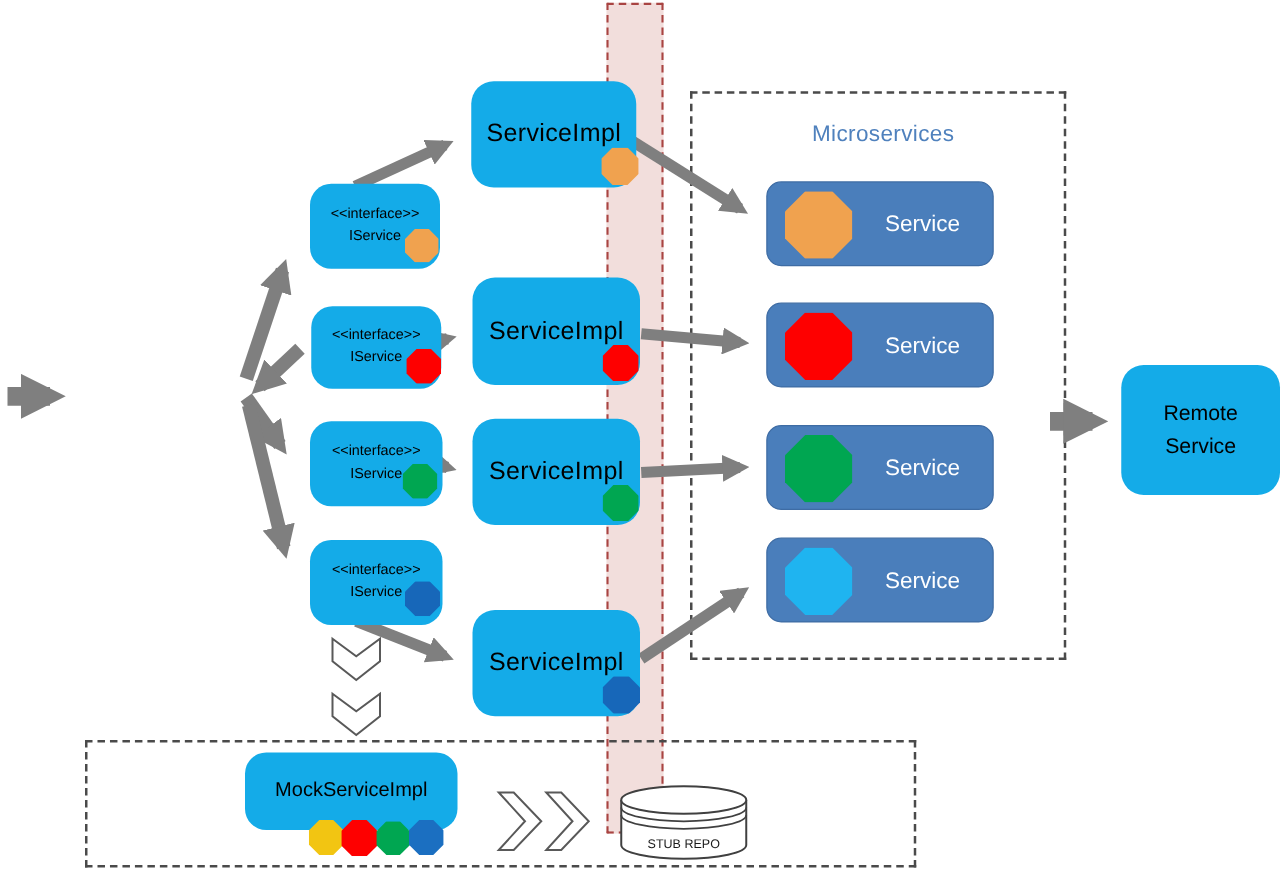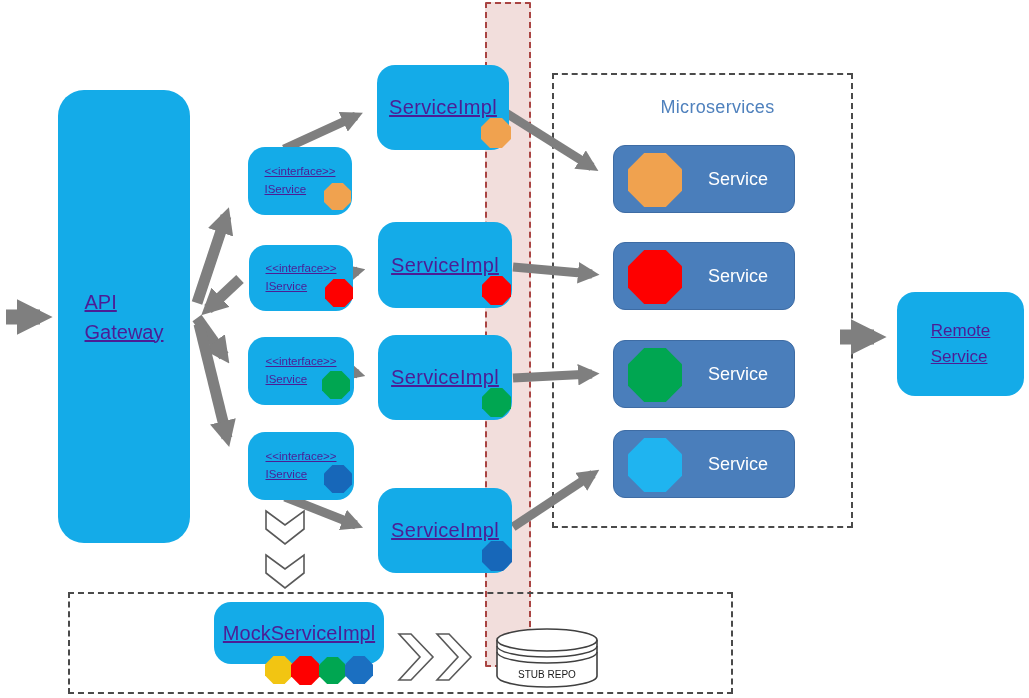--- a/index.html
+++ b/index.html
@@ -8,39 +8,39 @@
 
   
   .band{position:absolute;left:485px;top:2px;width:46px;height:665px;
         background:var(--band_fill);
         border:2px dashed var(--band_border);border-radius:1px;box-sizing:border-box;}
 
   
   .dashed-box{position:absolute;border:2px dashed var(--dashed_border);box-sizing:border-box;background:transparent;}
   .ms-region{left:552px;top:73px;width:301px;height:455px;}
   .mock-region{left:68px;top:592px;width:665px;height:102px;}
-  .ms-title{position:absolute;left:15px;top:22px;width:100%;text-align:center;
+  .ms-title{position:absolute;left:4px;top:22px;width:100%;text-align:center;
             color:var(--title_blue);font-size:18px;letter-spacing:.3px;}
 
   
   svg.overlay{position:absolute;left:0;top:0;}
   .arrow-lines line{stroke:var(--arrow_gray);marker-end:url(#ah);}
   .ah{fill:var(--arrow_gray);}
   .chev{fill:#ffffff;stroke:var(--chevron_outline);stroke-width:1.6;stroke-linejoin:miter;}
   .cyl{fill:#ffffff;stroke:#404040;stroke-width:1.6;}
   .cyl-line{fill:none;stroke:#404040;stroke-width:1.4;}
   .cyl-text{font-family:"Liberation Sans",sans-serif;font-size:10px;fill:#1a1a1a;}
 
   
-  .cyan-box{position:absolute;background:var(--cyan);color:#4c1d95;border-radius:18px;
-            display:flex;align-items:center;justify-content:center;text-decoration:underline;}
+  .cyan-box{position:absolute;background:var(--cyan);color:#000000;border-radius:18px;
+            display:flex;align-items:center;justify-content:center;text-align:center;}
   .gateway{left:58px;top:90px;width:132px;height:453px;border-radius:26px;font-size:20px;line-height:1.5;}
   .iface{font-size:11.5px;line-height:1.55;border-radius:17px;margin-left:16px;}
   .si{font-size:20px;border-radius:18px;letter-spacing:.3px;}
-  .mock-box{left:214px;top:602px;width:170px;height:62px;font-size:20px;border-radius:17px;}
+  .mock-box{left:196px;top:602px;width:170px;height:62px;font-size:16px;border-radius:17px;}
   .remote{left:897px;top:292px;width:127px;height:104px;font-size:17px;line-height:1.55;border-radius:18px;}
 
   
   .badge{position:absolute;
          clip-path:polygon(30% 0,70% 0,100% 30%,100% 70%,70% 100%,30% 100%,0 70%,0 30%);}
 
   
   .service-row{position:absolute;width:182px;height:68px;background:var(--service_fill);
                border:1.6px solid var(--service_border);border-radius:12px;box-sizing:border-box;
                color:#fff;font-size:18px;}
@@ -91,26 +91,20 @@
     </g>
     <g>
       <path class="cyl" d="M497,640 v36 a50,11 0 0 0 100,0 v-36"></path>
       <ellipse class="cyl" cx="547" cy="640" rx="50" ry="11"></ellipse>
       <path class="cyl-line" d="M497,646 a50,11 0 0 0 100,0"></path>
       <path class="cyl-line" d="M497,652 a50,11 0 0 0 100,0"></path>
       <text class="cyl-text" x="547" y="678" text-anchor="middle">STUB REPO</text>
     </g>
   </svg>
 
-  <div class="cyan-box gateway">
-    <div>
-      <div>API</div>
-      <div>Gateway</div>
-    </div>
-  </div>
 
   <div class="cyan-box iface" style="left:232px;top:147px;width:104px;height:68px">
     <div>
       <div>&lt;&lt;interface&gt;&gt;</div>
       <div>IService</div>
     </div>
     <div class="badge" style="left: 76px; top: 36px; width: 27px; height: 27px; background: rgb(240, 162, 79);"></div>
   </div>
   <div class="cyan-box iface" style="left:233px;top:245px;width:104px;height:66px">
     <div>

